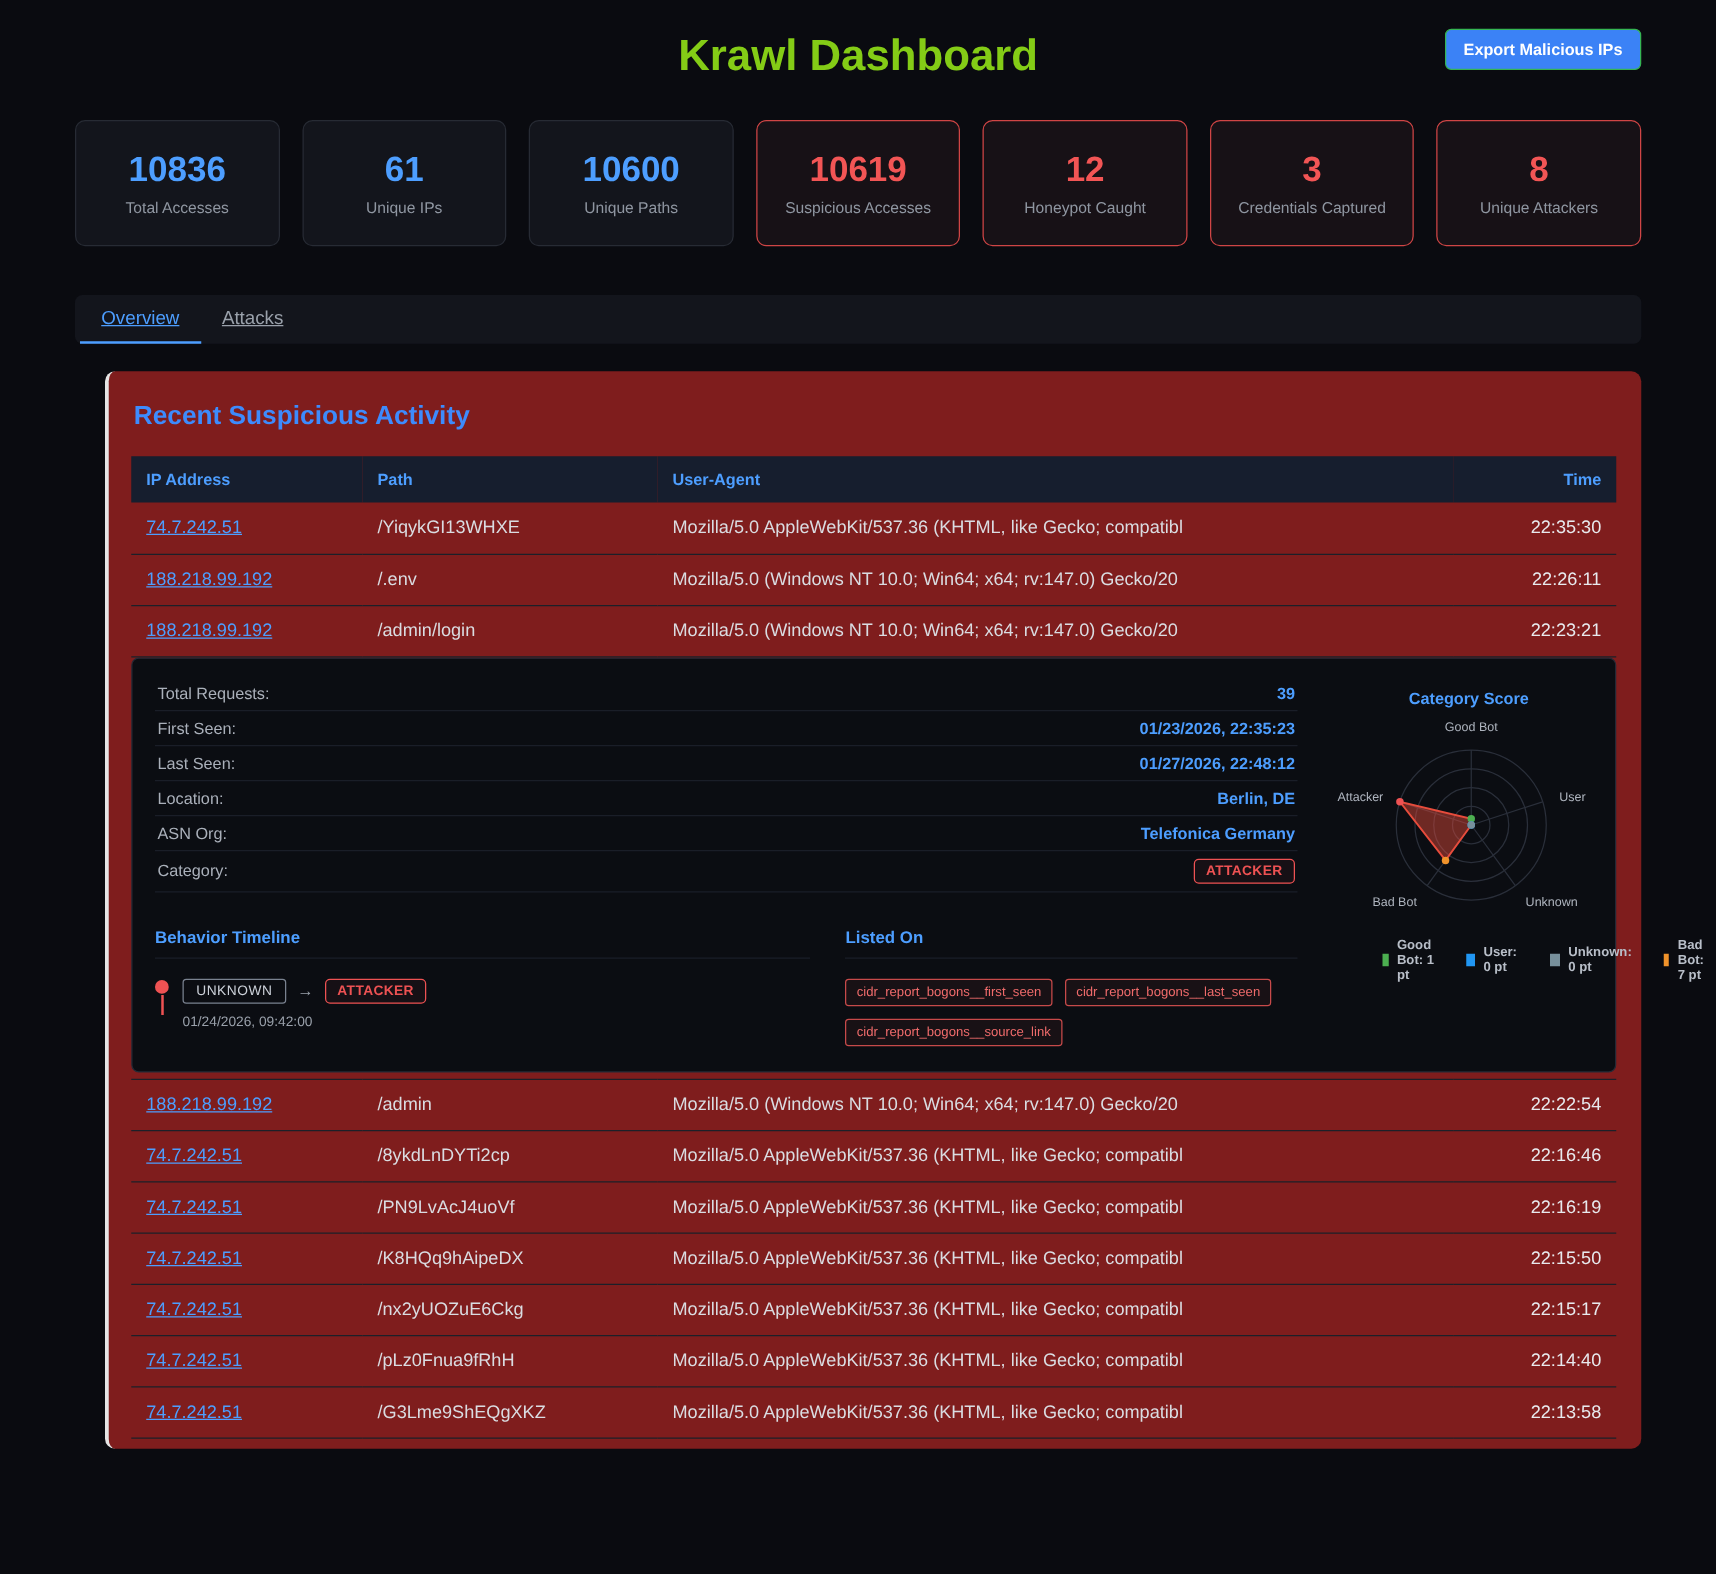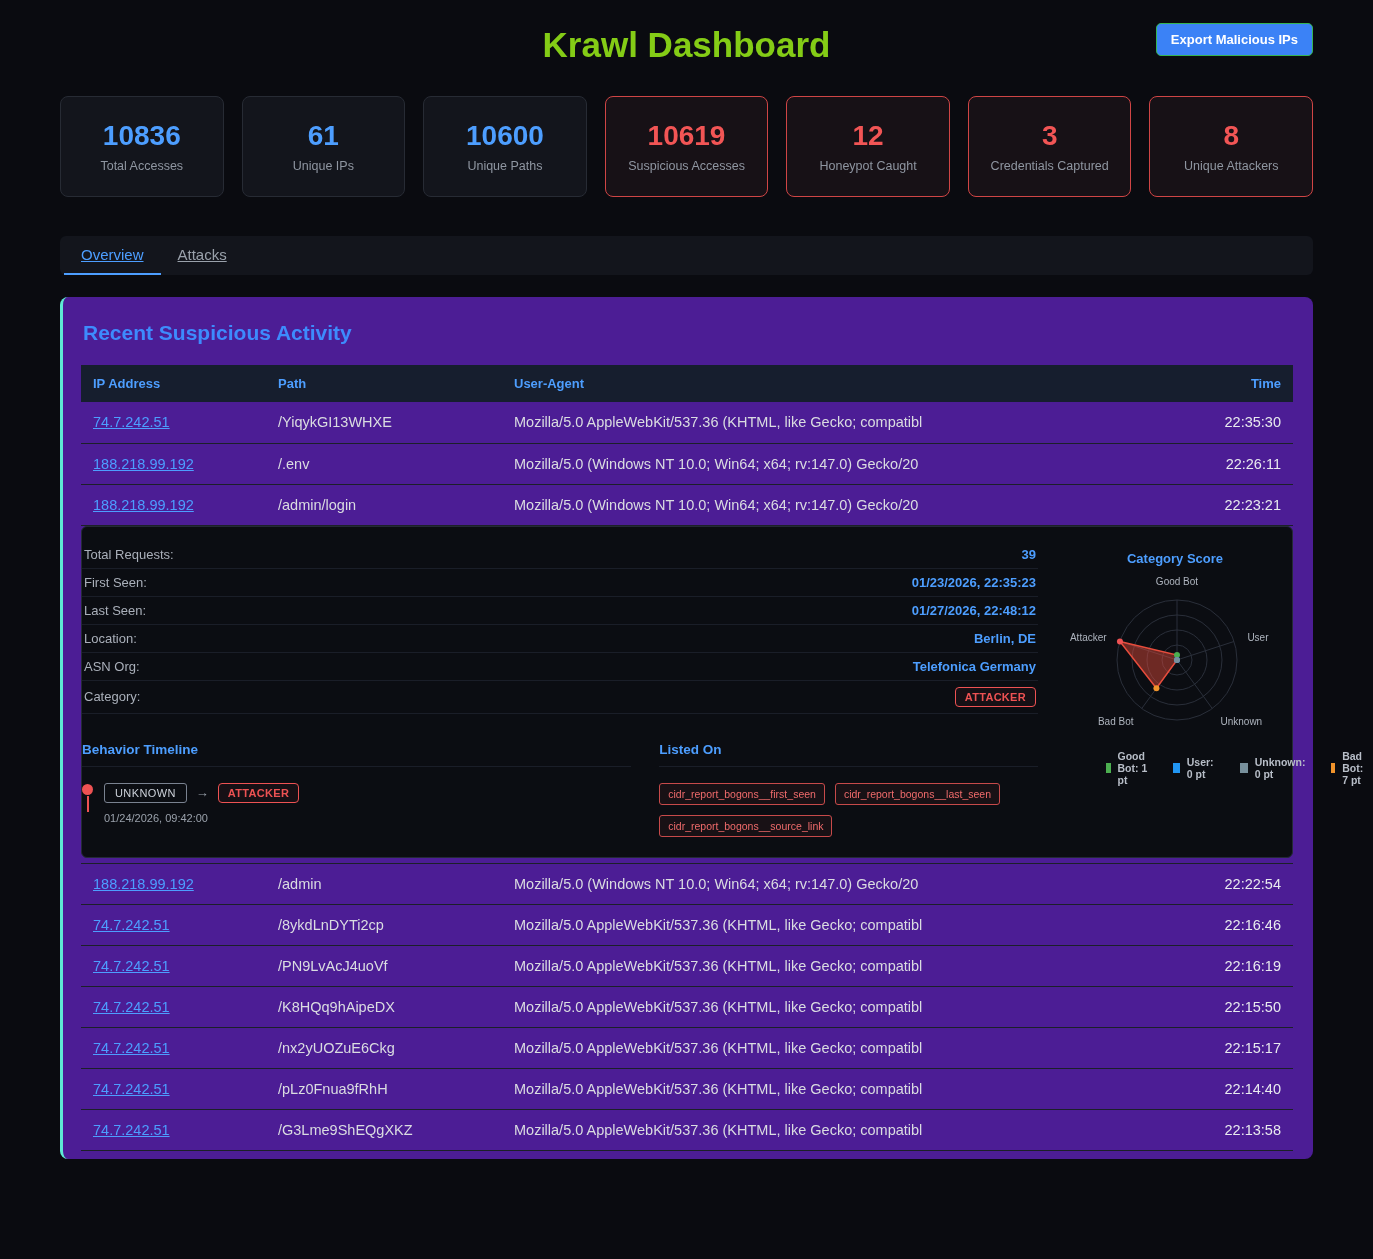--- a/index.html
+++ b/index.html
@@ -43,22 +43,22 @@
   }
   .tab {
     display:flex; align-items:center; padding:0 17px; font-size:15px;
     color:#9aa1ab; text-decoration:underline; cursor:pointer;
     border-bottom:2px solid transparent;
   }
   .tab.active { color:#4d9eff; border-bottom:2px solid #4d9eff; }
 
   
   .panel {
-    margin-top:22px; background:#4c1d95; border-radius:8px;
-    border-left:3px solid #5eead4; padding:24px 20px 8px 18px;
+    margin-top:22px; background:#7f1d1d; border-radius:8px;
+    border-left:3px solid #e5e5e5; padding:24px 20px 8px 18px;margin-left:24px;
   }
   .panel h2 { color:#3d8bfd; font-size:21px; font-weight:bold; margin:0 2px 20px 2px; }
 
   
   table { width:100%; border-collapse:collapse; font-size:14.5px; }
   thead th {
     background:#161e2e; height:37px; padding:0 12px; text-align:left;
     color:#4d9eff; font-size:13px; font-weight:bold;
   }
   thead th.col-ip { width:185px; }
@@ -66,21 +66,21 @@
   thead th.col-time { width:130px; text-align:right; }
   tbody td { height:41px; padding:0 12px; border-bottom:1px solid #1c2029; color:#dadce1; }
   td.time-cell { text-align:right; color:#e8eaee; }
   .ip-link { color:#4d9eff; text-decoration:underline; cursor:pointer; }
   tr.data-row { cursor:pointer; }
   td.detail-cell { padding:0 0 5px 0; height:auto; border-bottom:1px solid #1c2029; }
 
   
   .detail-box {
     border:1px solid #242a36; background:#0b0d12; border-radius:6px;
-    display:flex; padding:14px 14px 20px 0;
+    display:flex; padding:14px 14px 20px 18px;
   }
   .detail-left { flex:1; padding-right:34px; min-width:0; }
   .detail-right { width:206px; flex:none; padding-top:10px; }
 
   .field-row {
     display:flex; justify-content:space-between; align-items:center;
     padding:6px 2px; border-bottom:1px solid #1a1e28; font-size:13px; min-height:27px;
   }
   .field-label { color:#aab0ba; }
   .field-value { color:#4d9eff; font-weight:bold; }

